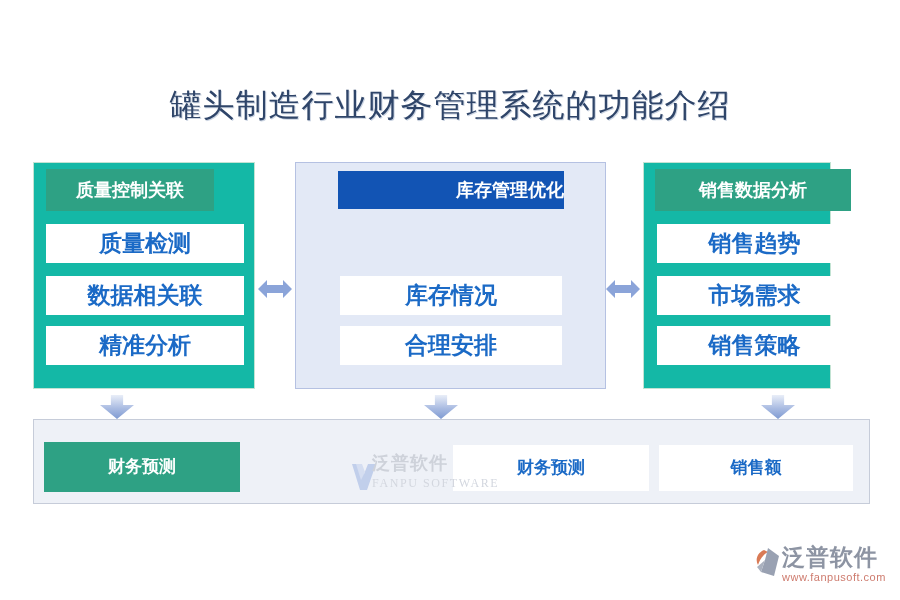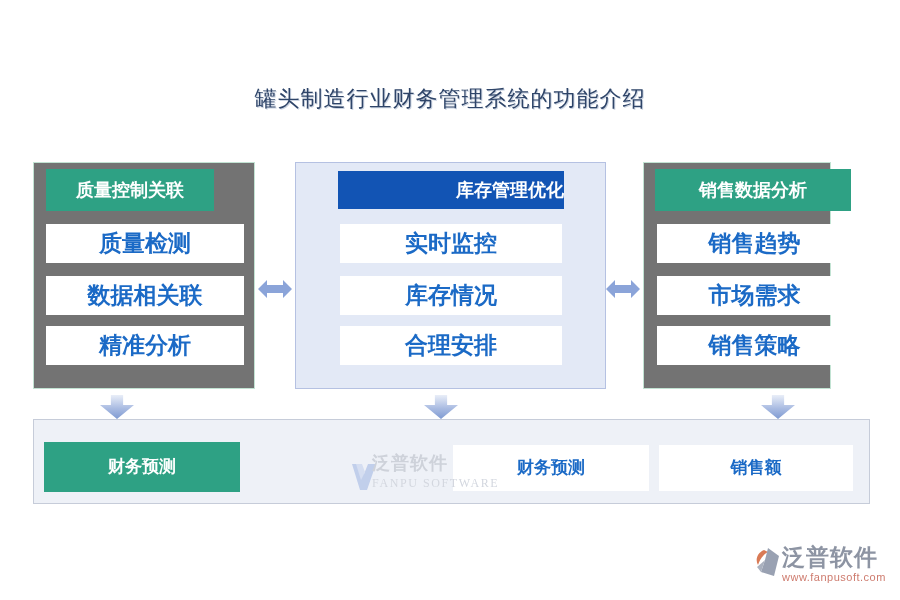--- a/index.html
+++ b/index.html
@@ -6,27 +6,27 @@
   body {
     width: 900px; height: 600px;
     background: #ffffff;
     font-family: "Liberation Serif", "DejaVu Serif", serif;
     position: relative; overflow: hidden;
   }
   .stage { position: absolute; left: 0; top: 0; width: 900px; height: 600px; }
 
   .title {
     position: absolute; top: 84px; left: 0; width: 900px;
-    text-align: center; font-size: 22px; letter-spacing: 1px;
+    text-align: center; font-size: 32px; letter-spacing: 1px;
     color: #2f4569; font-weight: 400;
     text-shadow: 1px 1px 0 rgba(140,160,190,.45);
   }
 
   .col { position: absolute; top: 162px; height: 227px; box-sizing: border-box; border: 1px solid; }
-  .col-green { background: #737373; border-color: #c2e3d3; }
+  .col-green { background: #14b8a6; border-color: #c2e3d3; }
   .col-blue  { background: #e3e9f6; border-color: #b5c1e2; }
   #col1 { left: 33px;  width: 222px; }
   #col2 { left: 295px; width: 311px; }
   #col3 { left: 643px; width: 188px; }
 
   .hdr { position: absolute; text-align: center; color: #fff; font-weight: bold; font-size: 18px; }
   .hdr-green { background: #2ea184; }
   .hdr-blue  { background: #1254b4; }
   #col1 .hdr { left: 12px; top: 6px; width: 168px; height: 42px; line-height: 42px; }
   #col2 .hdr { left: 42px; top: 8px; width: 226px; height: 38px; line-height: 38px; text-align: right; }
@@ -86,21 +86,20 @@
 
   <div class="col col-green" id="col1">
     <div class="hdr hdr-green">质量控制关联</div>
     <div class="item r1">质量检测</div>
     <div class="item r2">数据相关联</div>
     <div class="item r3">精准分析</div>
   </div>
 
   <div class="col col-blue" id="col2">
     <div class="hdr hdr-blue">库存管理优化</div>
-    <div class="item r1">实时监控</div>
     <div class="item r2">库存情况</div>
     <div class="item r3">合理安排</div>
   </div>
 
   <div class="col col-green" id="col3">
     <div class="hdr hdr-green">销售数据分析</div>
     <div class="item r1">销售趋势</div>
     <div class="item r2">市场需求</div>
     <div class="item r3">销售策略</div>
   </div>

